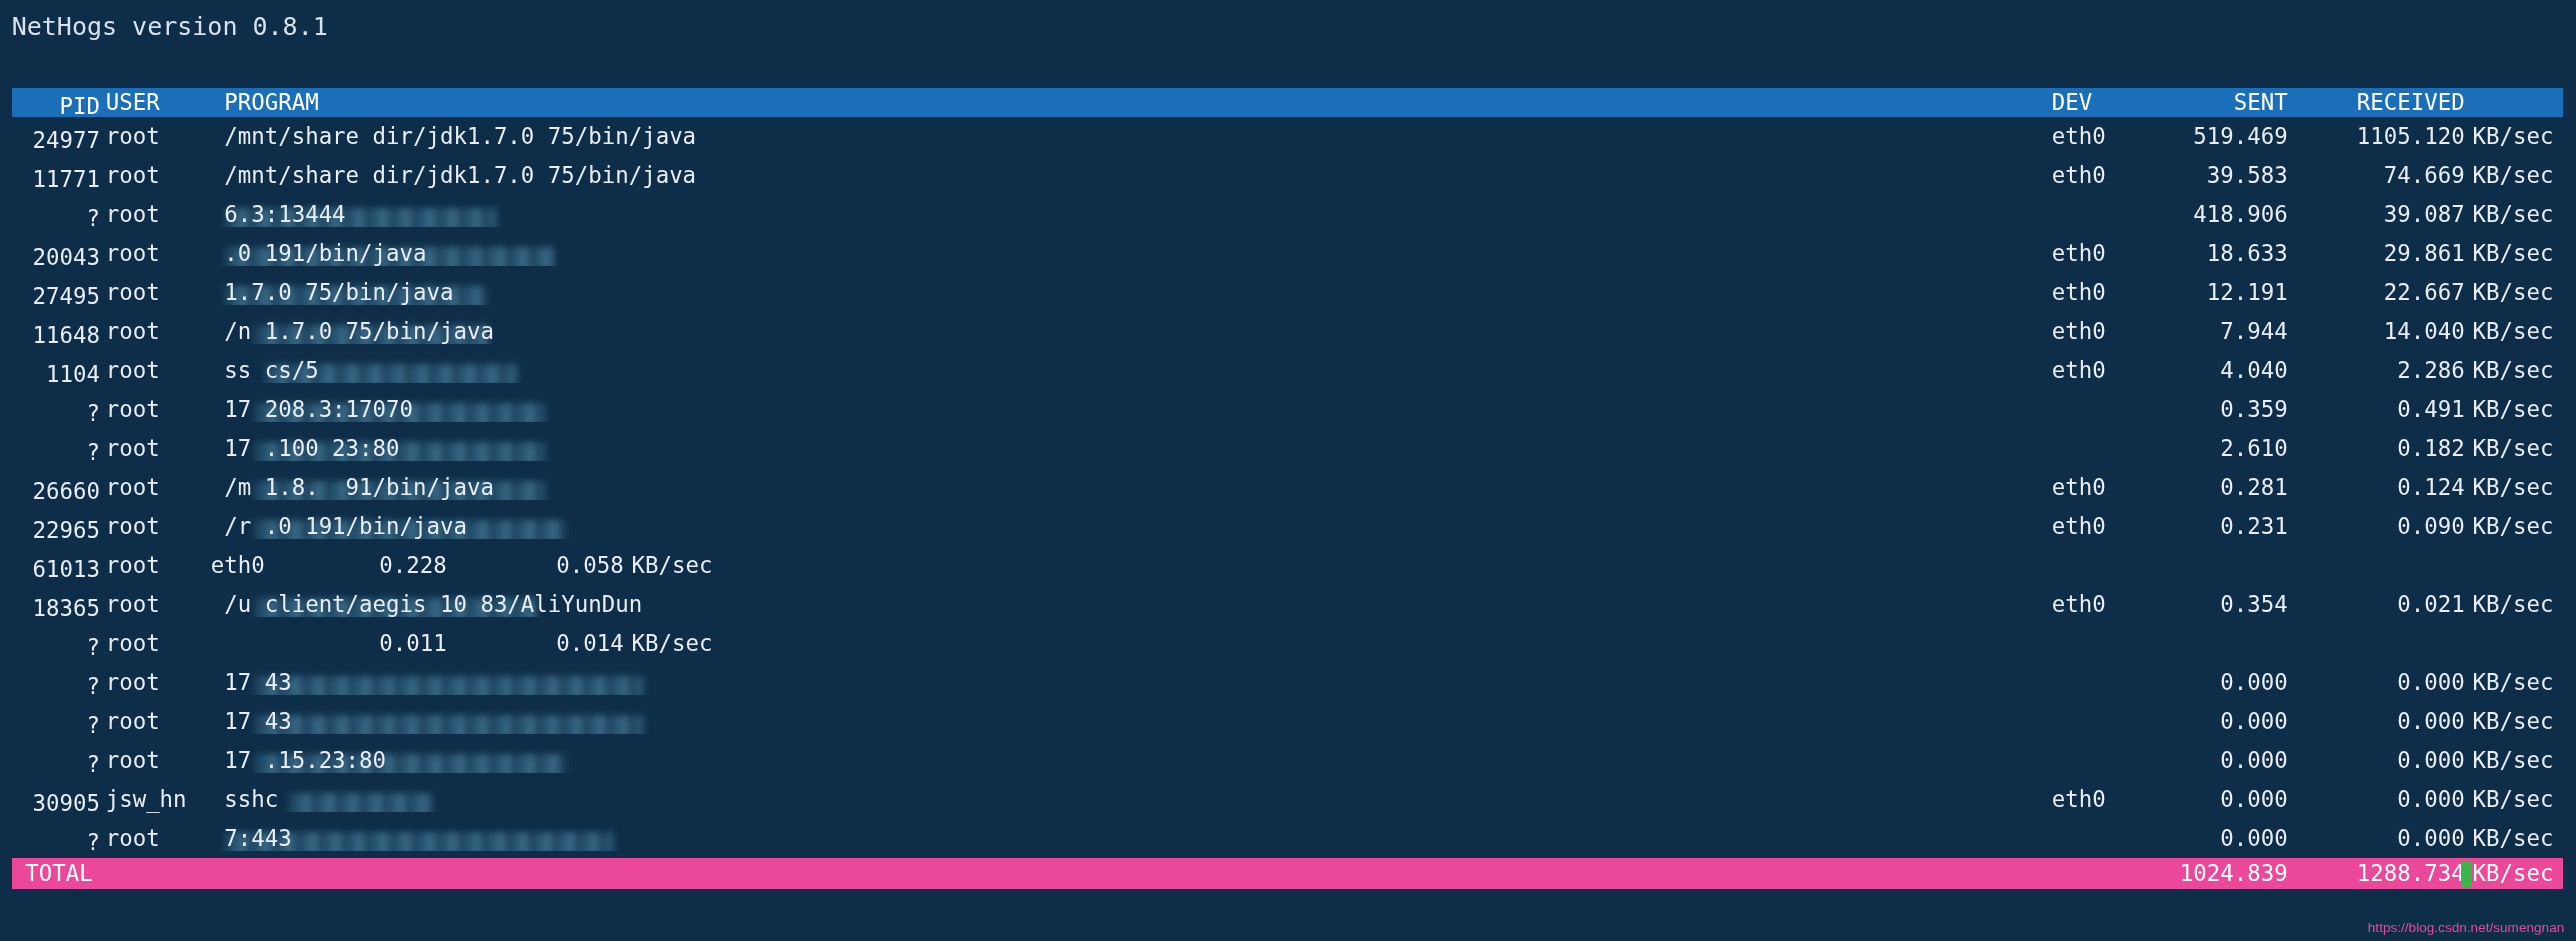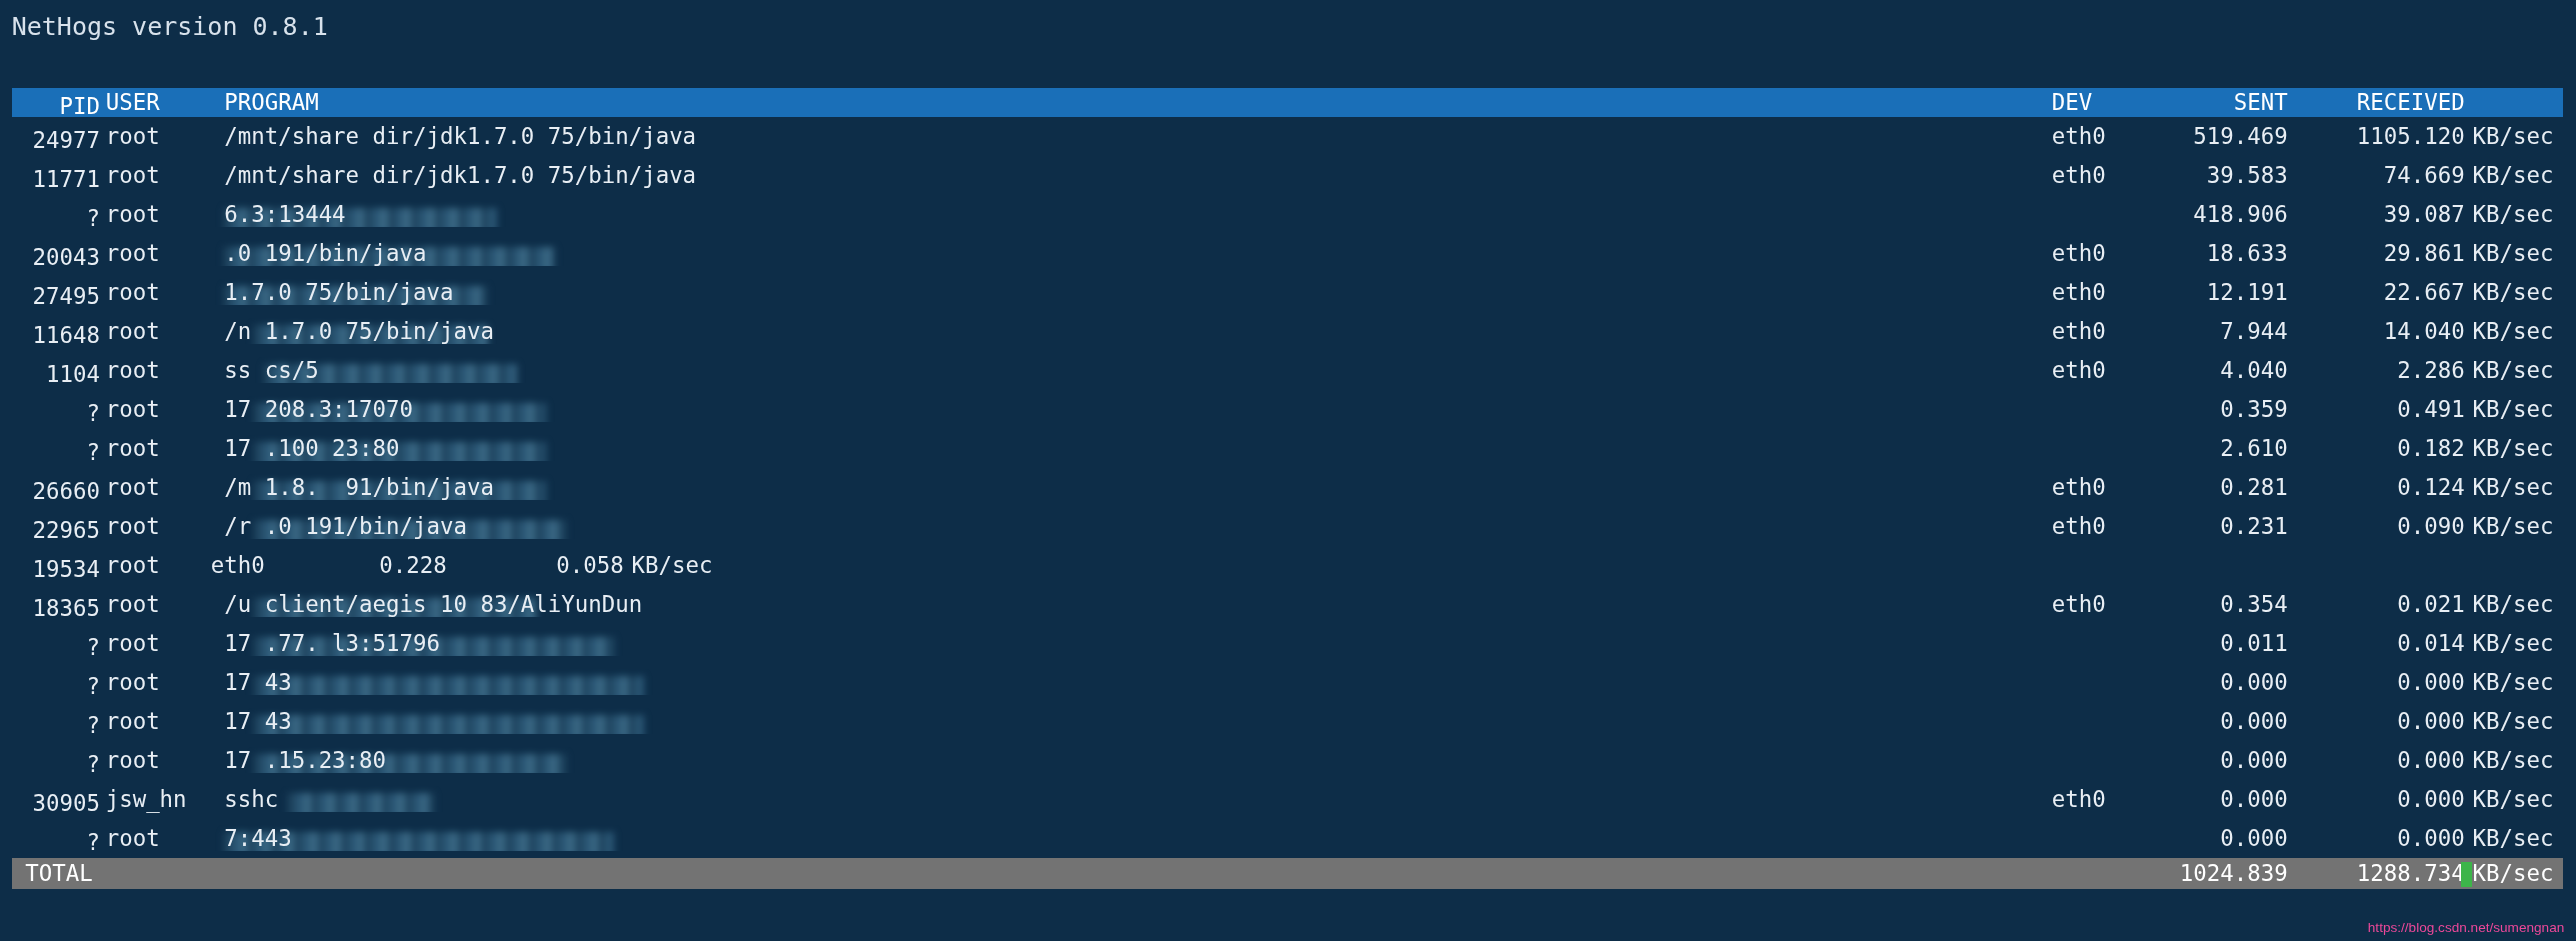--- a/index.html
+++ b/index.html
@@ -35,21 +35,21 @@
       align-items: center;
     }
     .data-row {
       display: flex;
       font-size: 22.4px;
       height: 39px;
       align-items: center;
       position: relative;
     }
     .total-row {
-      background-color: #737373;
+      background-color: #ec4899;
       color: #ffffff;
       display: flex;
       font-size: 22.4px;
       height: 31px;
       align-items: center;
     }
     .col-pid {
       width: 94px;
       text-align: right;
       padding-right: 5.8px;
@@ -239,40 +239,39 @@
       <div class="data-row">
         <div class="col-pid">22965</div>
         <div class="col-user">root</div>
         <div class="col-program"><div class="blur" style="left: 43px; width: 312px;"></div><span class="prog-text">/r                       .0_191/bin/java</span></div>
         <div class="col-dev">eth0</div>
         <div class="col-sent">0.231</div>
         <div class="col-received">0.090</div>
         <div class="col-unit">KB/sec</div>
       </div>
       <div class="data-row">
-        <div class="col-pid">19534</div>
+        <div class="col-pid">61013</div>
         <div class="col-user">root</div>
         <div class="col-dev">eth0</div>
         <div class="col-sent">0.228</div>
         <div class="col-received">0.058</div>
         <div class="col-unit">KB/sec</div>
       </div>
       <div class="data-row">
         <div class="col-pid">18365</div>
         <div class="col-user">root</div>
         <div class="col-program"><div class="blur" style="left: 43px; width: 283px;"></div><span class="prog-text">/u                      client/aegis_10_83/AliYunDun</span></div>
         <div class="col-dev">eth0</div>
         <div class="col-sent">0.354</div>
         <div class="col-received">0.021</div>
         <div class="col-unit">KB/sec</div>
       </div>
       <div class="data-row">
         <div class="col-pid">?</div>
         <div class="col-user">root</div>
-        <div class="col-program"><div class="blur" style="left: 43px; width: 360px;"></div><span class="prog-text">17    .77.                   l3:51796</span></div>
         <div class="col-dev"></div>
         <div class="col-sent">0.011</div>
         <div class="col-received">0.014</div>
         <div class="col-unit">KB/sec</div>
       </div>
       <div class="data-row">
         <div class="col-pid">?</div>
         <div class="col-user">root</div>
         <div class="col-program"><div class="blur" style="left: 43px; width: 390px;"></div><span class="prog-text">17                             43</span></div>
         <div class="col-dev"></div>

